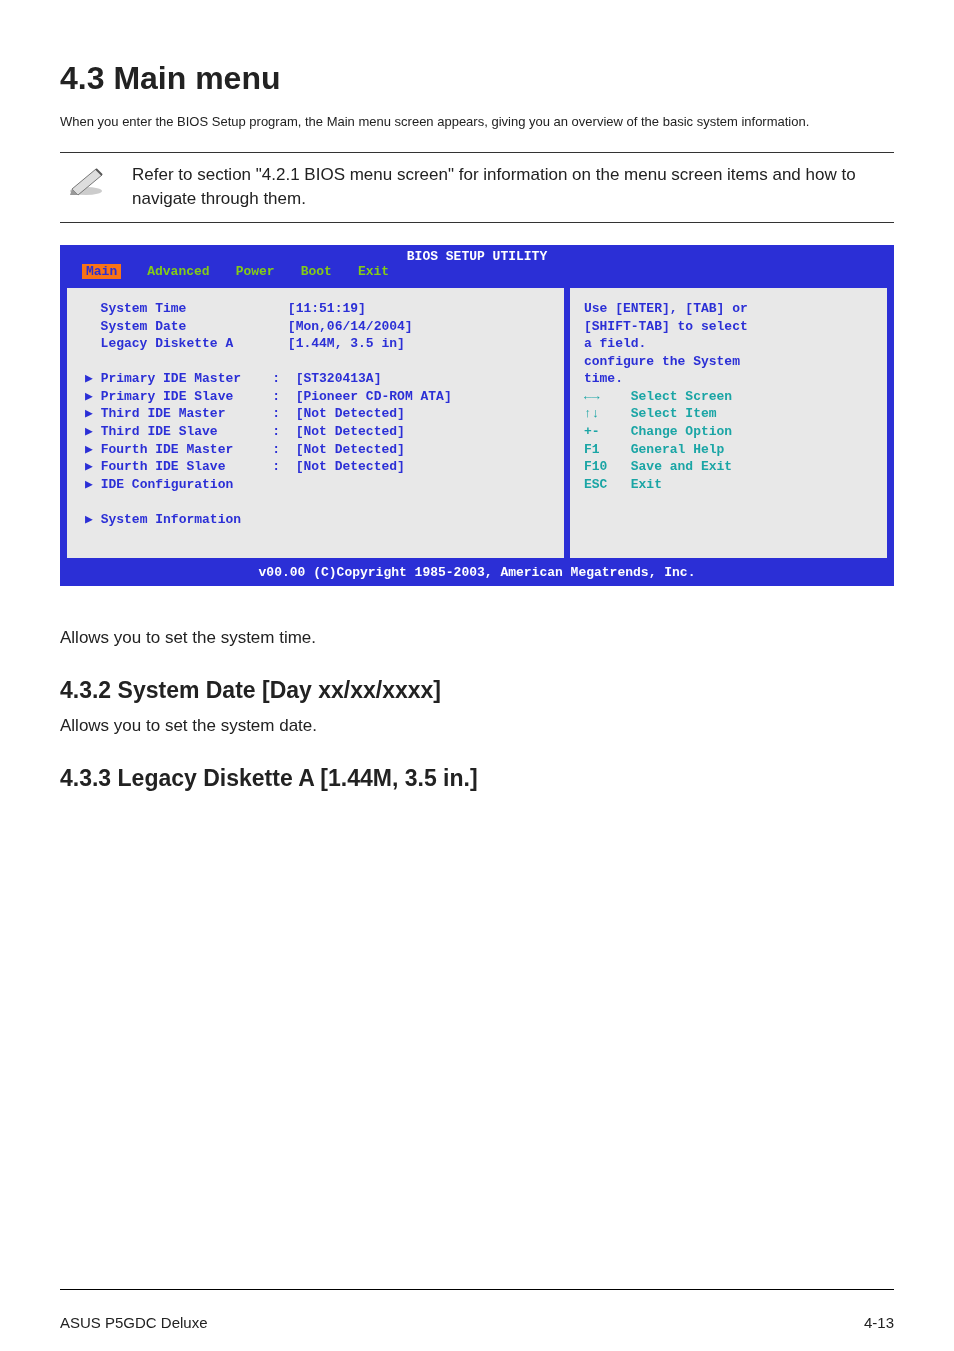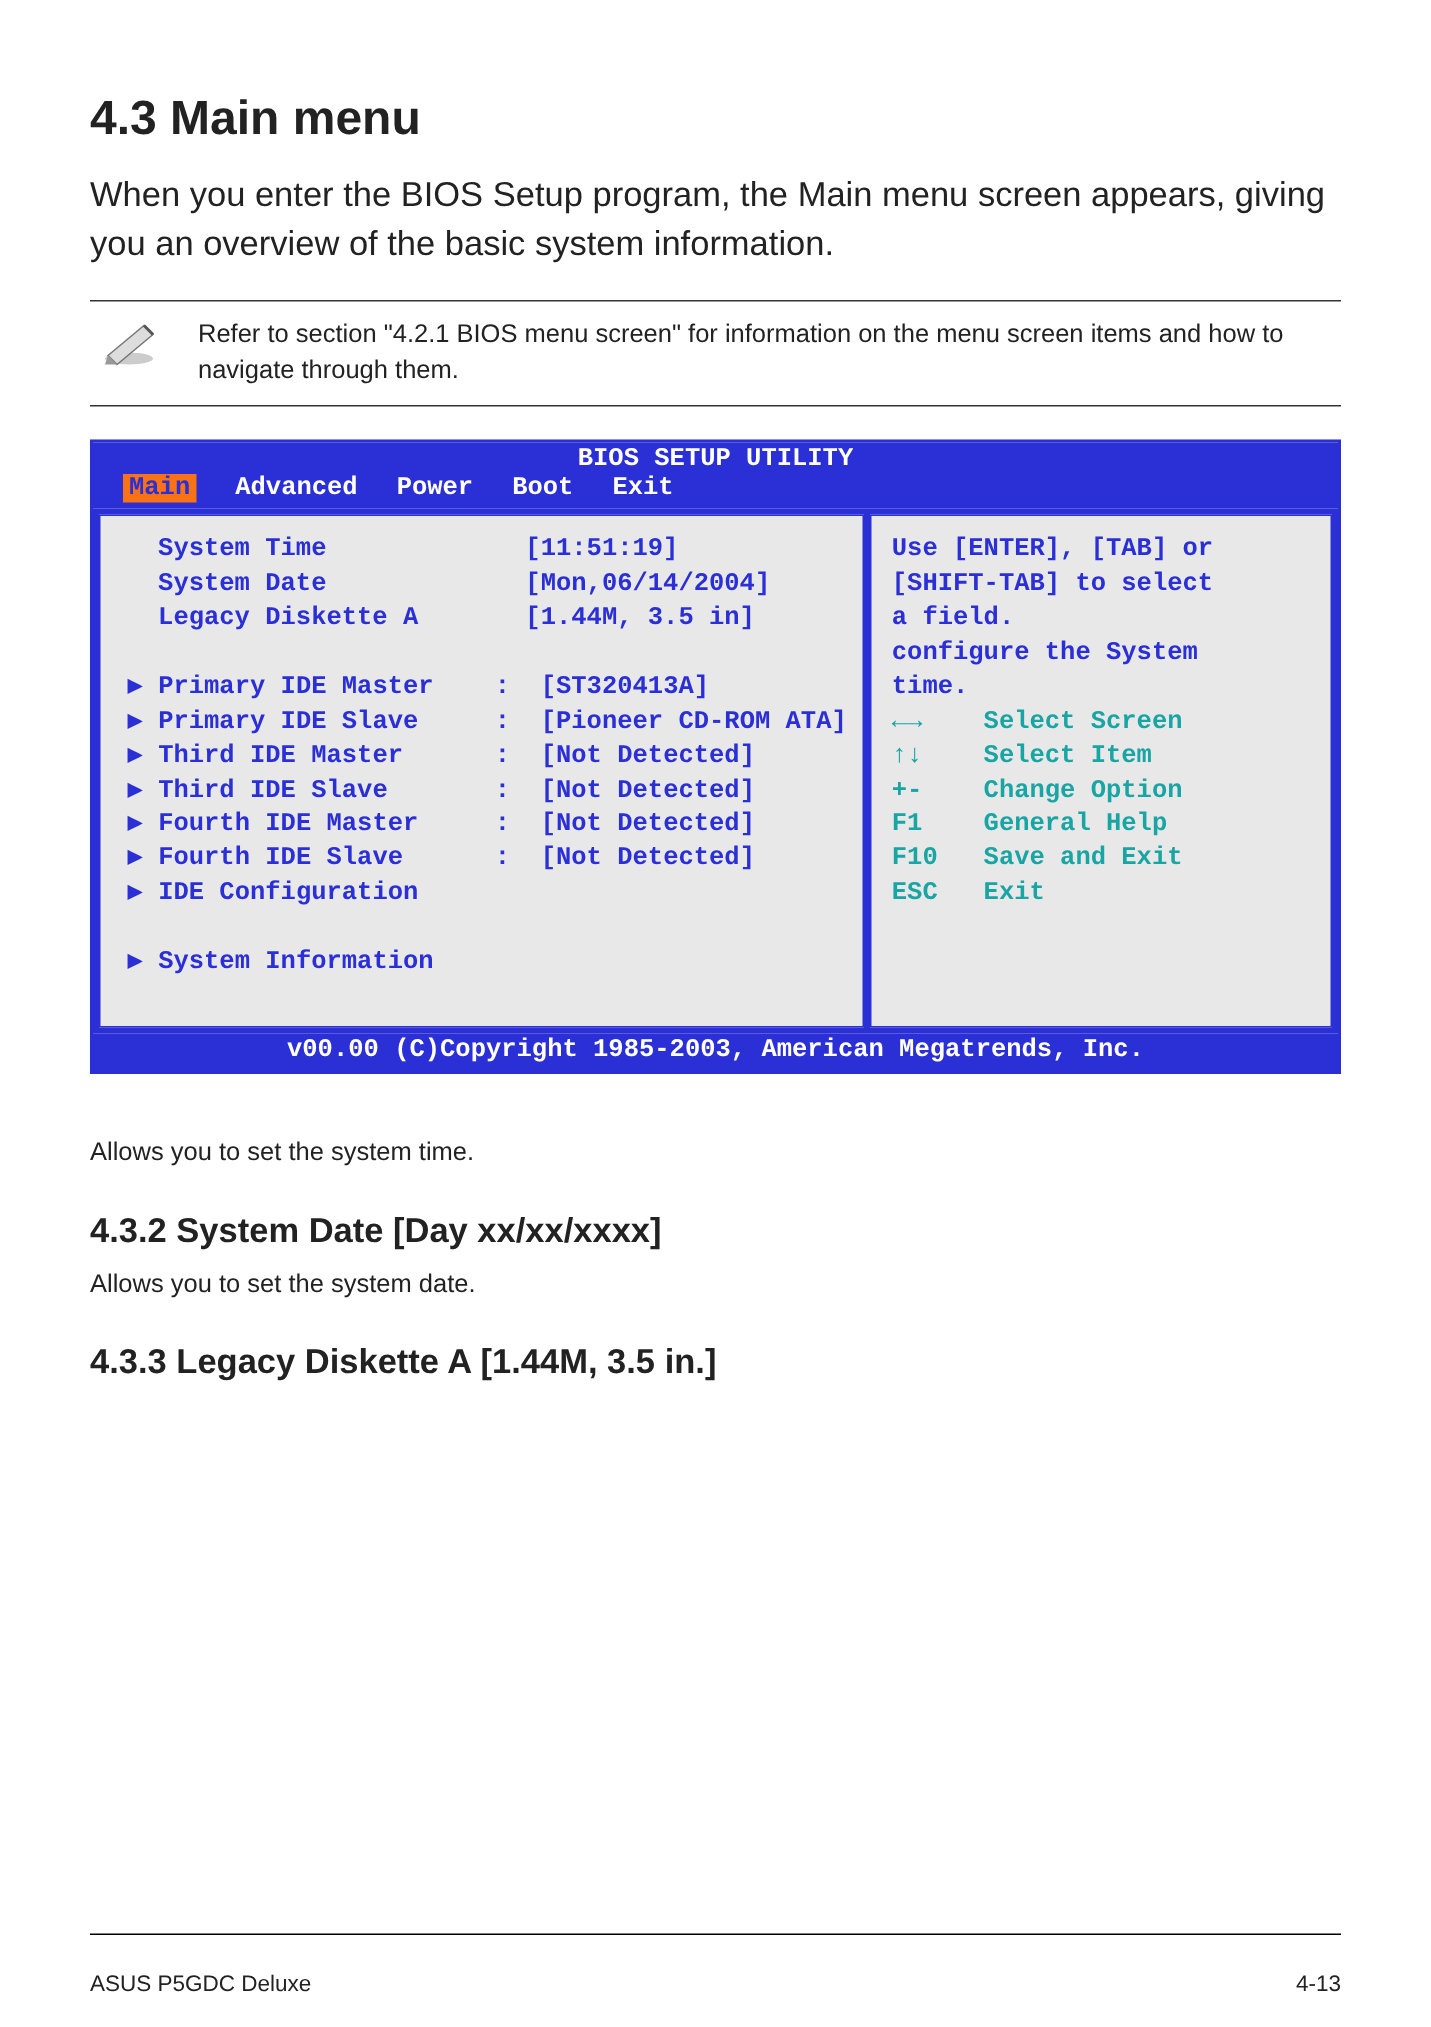--- a/index.html
+++ b/index.html
@@ -14,21 +14,21 @@
     flex-direction: column;
     min-height: 1351px;
   }
   .main-content { flex: 1; }
   h1.section-title {
     font-size: 32px;
     font-weight: bold;
     margin-bottom: 16px;
   }
   .intro-text {
-    font-size: 23px;
+    font-size: 13px;
     line-height: 1.45;
     margin-bottom: 20px;
   }
   .note-row {
     display: flex;
     align-items: flex-start;
     gap: 20px;
     border-top: 1px solid #333;
     border-bottom: 1px solid #333;
     padding: 10px 4px;
@@ -43,40 +43,40 @@
   }
   .note-text {
     font-size: 17px;
     line-height: 1.45;
   }
   
   .bios-outer {
     border: 2px solid #2b2fd6;
     background: #e8e8e8;
     font-family: "Courier New", monospace;
-    font-size: 17px;
+    font-size: 13px;
     font-weight: bold;
     color: #2b2fd6;
     margin-bottom: 40px;
   }
   .bios-titlebar {
     background: #2b2fd6;
     color: #fff;
     text-align: center;
     padding: 2px 0 0 0;
     font-weight: bold;
   }
   .bios-menubar {
     background: #2b2fd6;
     color: #fff;
     padding: 0 10px 4px 20px;
     display: flex;
     gap: 26px;
   }
-  .bios-menubar .menu-item { color:#ffffff; }
+  .bios-menubar .menu-item { color:#84cc16; }
   .bios-menubar .menu-item.selected {
     background: #f97316;
     color: #2b2fd6;
     padding: 0 4px;
   }
   .bios-body {
     display: flex;
     padding: 4px;
     gap: 4px;
     background: #2b2fd6;

